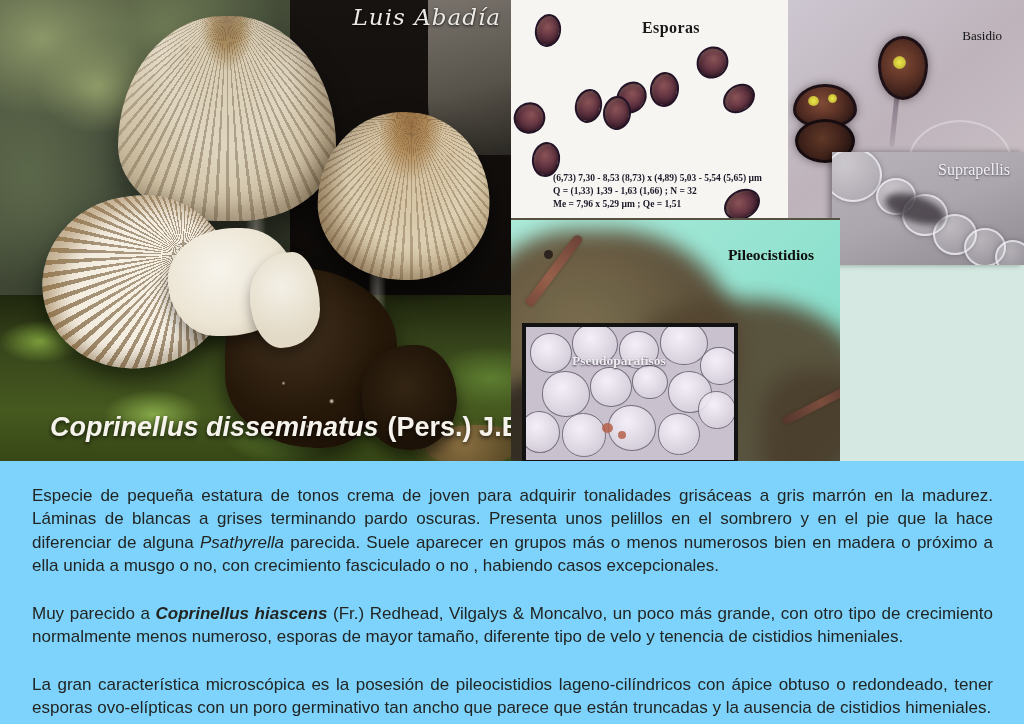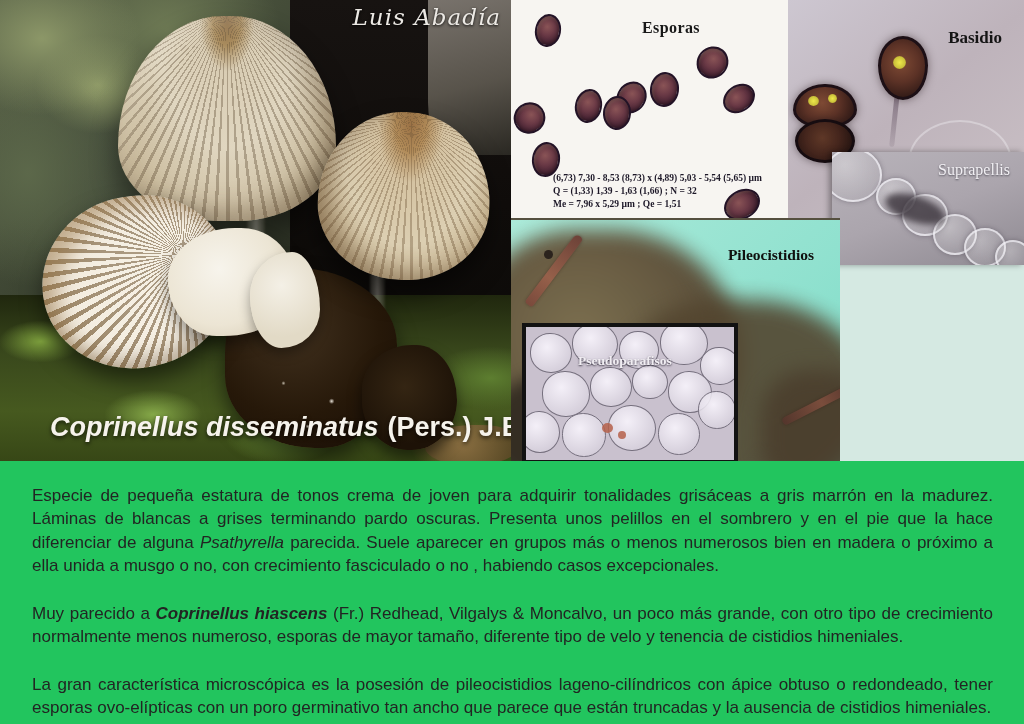--- a/index.html
+++ b/index.html
@@ -100,21 +100,21 @@
   .esporas .sp:nth-of-type(6){left:92px;top:96px;width:24px;height:30px;transform:rotate(5deg);}
   .esporas .sp:nth-of-type(7){left:64px;top:89px;width:23px;height:30px;transform:rotate(12deg);}
   .esporas .sp:nth-of-type(8){left:3px;top:102px;width:27px;height:28px;transform:rotate(55deg);}
   .esporas .sp:nth-of-type(9){left:21px;top:142px;width:24px;height:31px;transform:rotate(8deg);}
   .esporas .sp:nth-of-type(10){left:212px;top:190px;width:34px;height:25px;transform:rotate(-30deg);}
   .measure{position:absolute;left:42px;top:172px;font-family:"Liberation Serif",serif;
     font-size:9.5px;line-height:13px;font-weight:600;color:#1d1828;white-space:nowrap;}
   
   .basidio{left:788px;top:0;width:236px;height:265px;
     background:linear-gradient(140deg,#cdc7d1 0%,#beb3bb 45%,#c6bcc2 75%,#b9aeb4 100%);}
-  .basidio .ptitle{position:absolute;right:22px;top:28px;font-size:17px;font-weight:700;color:#141414;}
+  .basidio .ptitle{position:absolute;right:22px;top:28px;font-size:13px;font-weight:400;color:#141414;}
   .bspore{position:absolute;border-radius:50%;
     background:radial-gradient(circle at 45% 42%, #7e4a34 0%, #5c3226 45%, #301a16 85%);
     border:3px solid #1d1016;box-shadow:0 0 8px rgba(40,25,30,.5);}
   .bs1{left:5px;top:84px;width:58px;height:38px;border-radius:50% 50% 46% 46%/60% 60% 42% 42%;}
   .bs2{left:7px;top:119px;width:54px;height:38px;filter:brightness(.75);}
   .bs3{left:90px;top:36px;width:44px;height:58px;border-radius:50% 50% 50% 50%/46% 46% 54% 54%;}
   .gutt{position:absolute;border-radius:50%;background:radial-gradient(circle,#eee84b 0%,#cbc23a 60%,rgba(160,150,40,0) 100%);}
   .g1{left:20px;top:96px;width:11px;height:10px;}
   .g2{left:40px;top:94px;width:9px;height:9px;}
   .g3{left:105px;top:56px;width:13px;height:13px;}
@@ -173,39 +173,39 @@
   .inset .cell:nth-of-type(8){left:106px;top:38px;width:34px;height:32px;}
   .inset .cell:nth-of-type(9){left:142px;top:44px;width:42px;height:40px;}
   .inset .cell:nth-of-type(10){left:-6px;top:84px;width:38px;height:40px;}
   .inset .cell:nth-of-type(11){left:36px;top:86px;width:42px;height:42px;}
   .inset .cell:nth-of-type(12){left:82px;top:78px;width:46px;height:44px;}
   .inset .cell:nth-of-type(13){left:132px;top:86px;width:40px;height:40px;}
   .inset .cell:nth-of-type(14){left:172px;top:64px;width:36px;height:36px;}
   .rdot{position:absolute;display:block;border-radius:50%;background:#b5604a;opacity:.85;}
   .rd1{left:76px;top:96px;width:11px;height:10px;}
   .rd2{left:92px;top:104px;width:8px;height:8px;}
-  .inset .ptitle{position:absolute;left:52px;bottom:5px;font-size:13.5px;font-weight:600;color:#f0edf2;
+  .inset .ptitle{position:absolute;left:46px;bottom:5px;font-size:13.5px;font-weight:600;color:#f0edf2;
     text-shadow:0 1px 2px rgba(30,25,40,.8);}
   
   .pileocistidio{left:840px;top:265px;width:184px;height:196px;
     background:
       radial-gradient(90px 70px at 92% 92%, rgba(200,205,200,.55) 0%, rgba(200,205,200,0) 75%),
       linear-gradient(150deg,#97854a 0%,#c2b176 35%,#cfc28a 65%,#d3cb9c 100%);
     box-shadow:inset 0 6px 8px rgba(30,30,25,.45);}
   .bigcist{position:absolute;left:14px;top:8px;width:214px;height:24px;transform:rotate(51deg);
     transform-origin:left center;
     background:linear-gradient(90deg,#6f4d1f 0%,#8a6628 35%,#9c7a30 70%,#a8893d 100%);
     clip-path:polygon(0 22%,9% 0,28% 12%,60% 30%,100% 42%,100% 60%,60% 72%,26% 92%,8% 100%,0 76%);
     box-shadow:0 0 4px rgba(70,50,15,.5);}
   .domelet{position:absolute;left:148px;top:0;width:24px;height:14px;border-radius:0 0 50% 50%;
     background:#4c4c35;}
   .pileocistidio .ptitle{position:absolute;left:24px;bottom:14px;font-size:14.5px;font-weight:600;color:#f3efd8;
     text-shadow:0 1px 2px rgba(50,45,20,.8);}
   
-  .textblock{position:absolute;left:0;top:461px;width:1024px;height:263px;background:#22c55e;
+  .textblock{position:absolute;left:0;top:461px;width:1024px;height:263px;background:#7dd3fc;
     padding:23px 31px 0 32px;box-sizing:border-box;}
   .textblock p{margin:0 0 24px 0;font-size:17px;line-height:1.38;color:#222523;text-align:justify;}
   .textblock i{font-style:italic;}
   .textblock .bi{font-style:italic;font-weight:bold;}
 </style>
 </head>
 <body>
 
 <div class="page">
 

